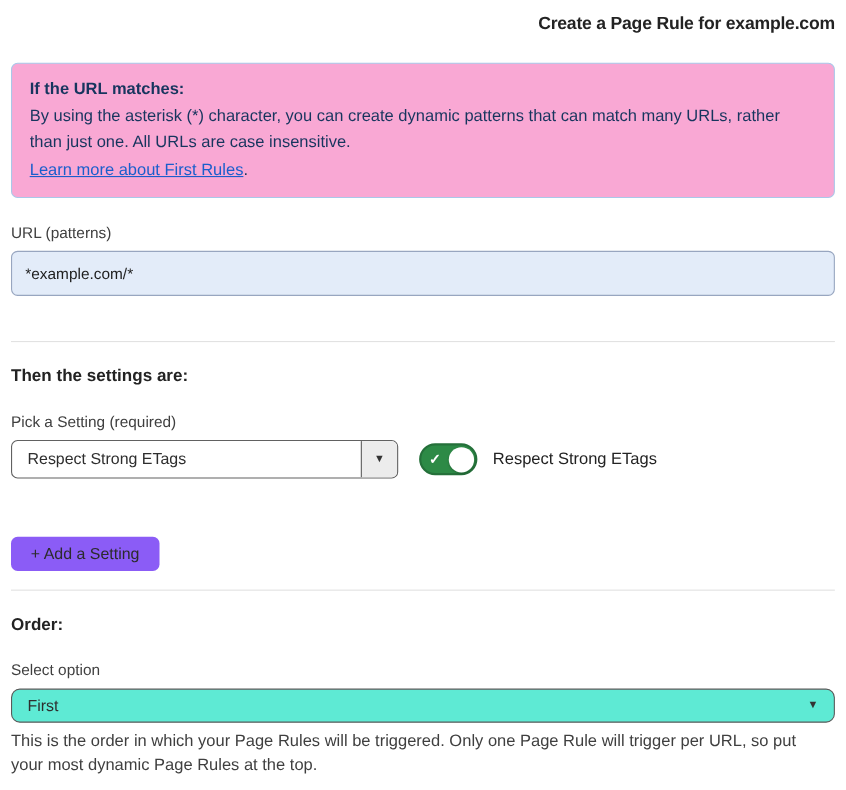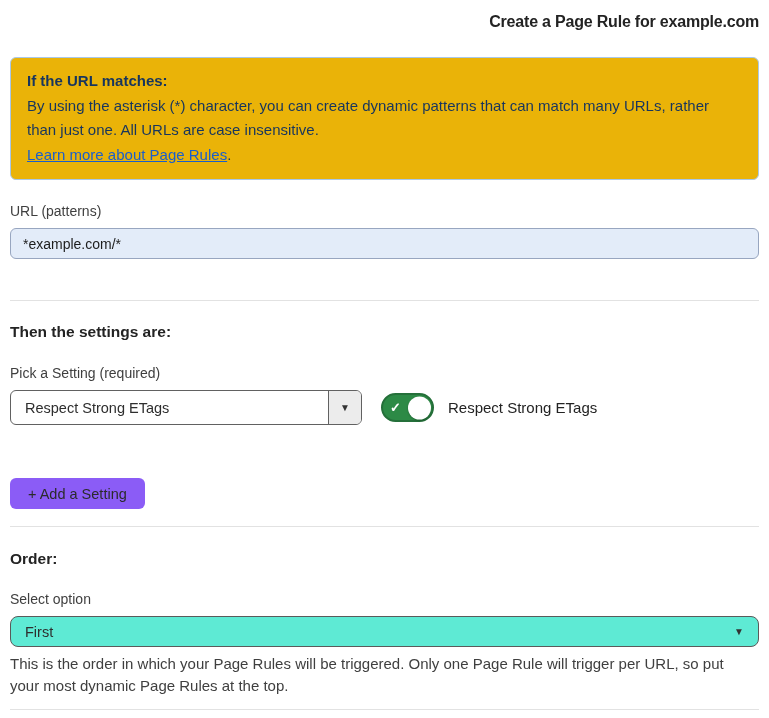--- a/index.html
+++ b/index.html
@@ -13,21 +13,21 @@
   .page { padding: 10px 10px 0 10px; }
 
   .page-title {
     font-size: 16px; font-weight: 700; color: #232323;
     letter-spacing: -0.2px; line-height: 24px; text-align: right;
   }
 
   
   .info-box {
     margin-top: 23px;
-    background: #eab308;
+    background: #f9a8d4;
     border: 1px solid #a9c8e9;
     border-radius: 6px;
     padding: 11px 16px 12px 16px;
     color: #17355e;
     font-size: 15px;
     line-height: 24.5px;
   }
   .info-box .info-heading { font-weight: 700; font-size: 15px; color: #17355e; }
   .info-box a.info-link {
     color: #1a5ecc; text-decoration: underline; cursor: pointer;
@@ -35,21 +35,21 @@
 
   
   .field-label {
     font-size: 14px; color: #3f3f3f; line-height: 17px;
   }
 
   
   .url-label { margin-top: 23px; }
   .url-input {
     margin-top: 8px;
-    width: 749px; height: 31px;
+    width: 749px; height: 41px;
     background: #e3ecf9;
     border: 1px solid #98a6c0;
     border-radius: 6px;
     padding: 0 12px;
     font-family: "Liberation Sans", sans-serif;
     font-size: 14px; color: #1d1d1d;
     outline: none; display: block;
   }
 
   .divider { border: none; border-top: 1px solid #e2e2e2; height: 0; }
@@ -150,21 +150,21 @@
 </head>
 <body>
 
 <div class="page">
 
   <h1 class="page-title">Create a Page Rule for example.com</h1>
 
   <div class="info-box">
     <div class="info-heading">If the URL matches:</div>
     <div class="info-body">By using the asterisk (*) character, you can create dynamic patterns that can match many URLs, rather than just one. All URLs are case insensitive.</div>
-    <div class="info-link-line"><a class="info-link">Learn more about Page Rules</a><span>.</span></div>
+    <div class="info-link-line"><a class="info-link">Learn more about First Rules</a><span>.</span></div>
   </div>
 
   <div class="field-label url-label">URL (patterns)</div>
   <input class="url-input" type="text" value="*example.com/*" style="">
 
   <hr class="divider divider-1">
 
   <div class="section-heading settings-heading">Then the settings are:</div>
 
   <div class="field-label picker-label">Pick a Setting (required)</div>

